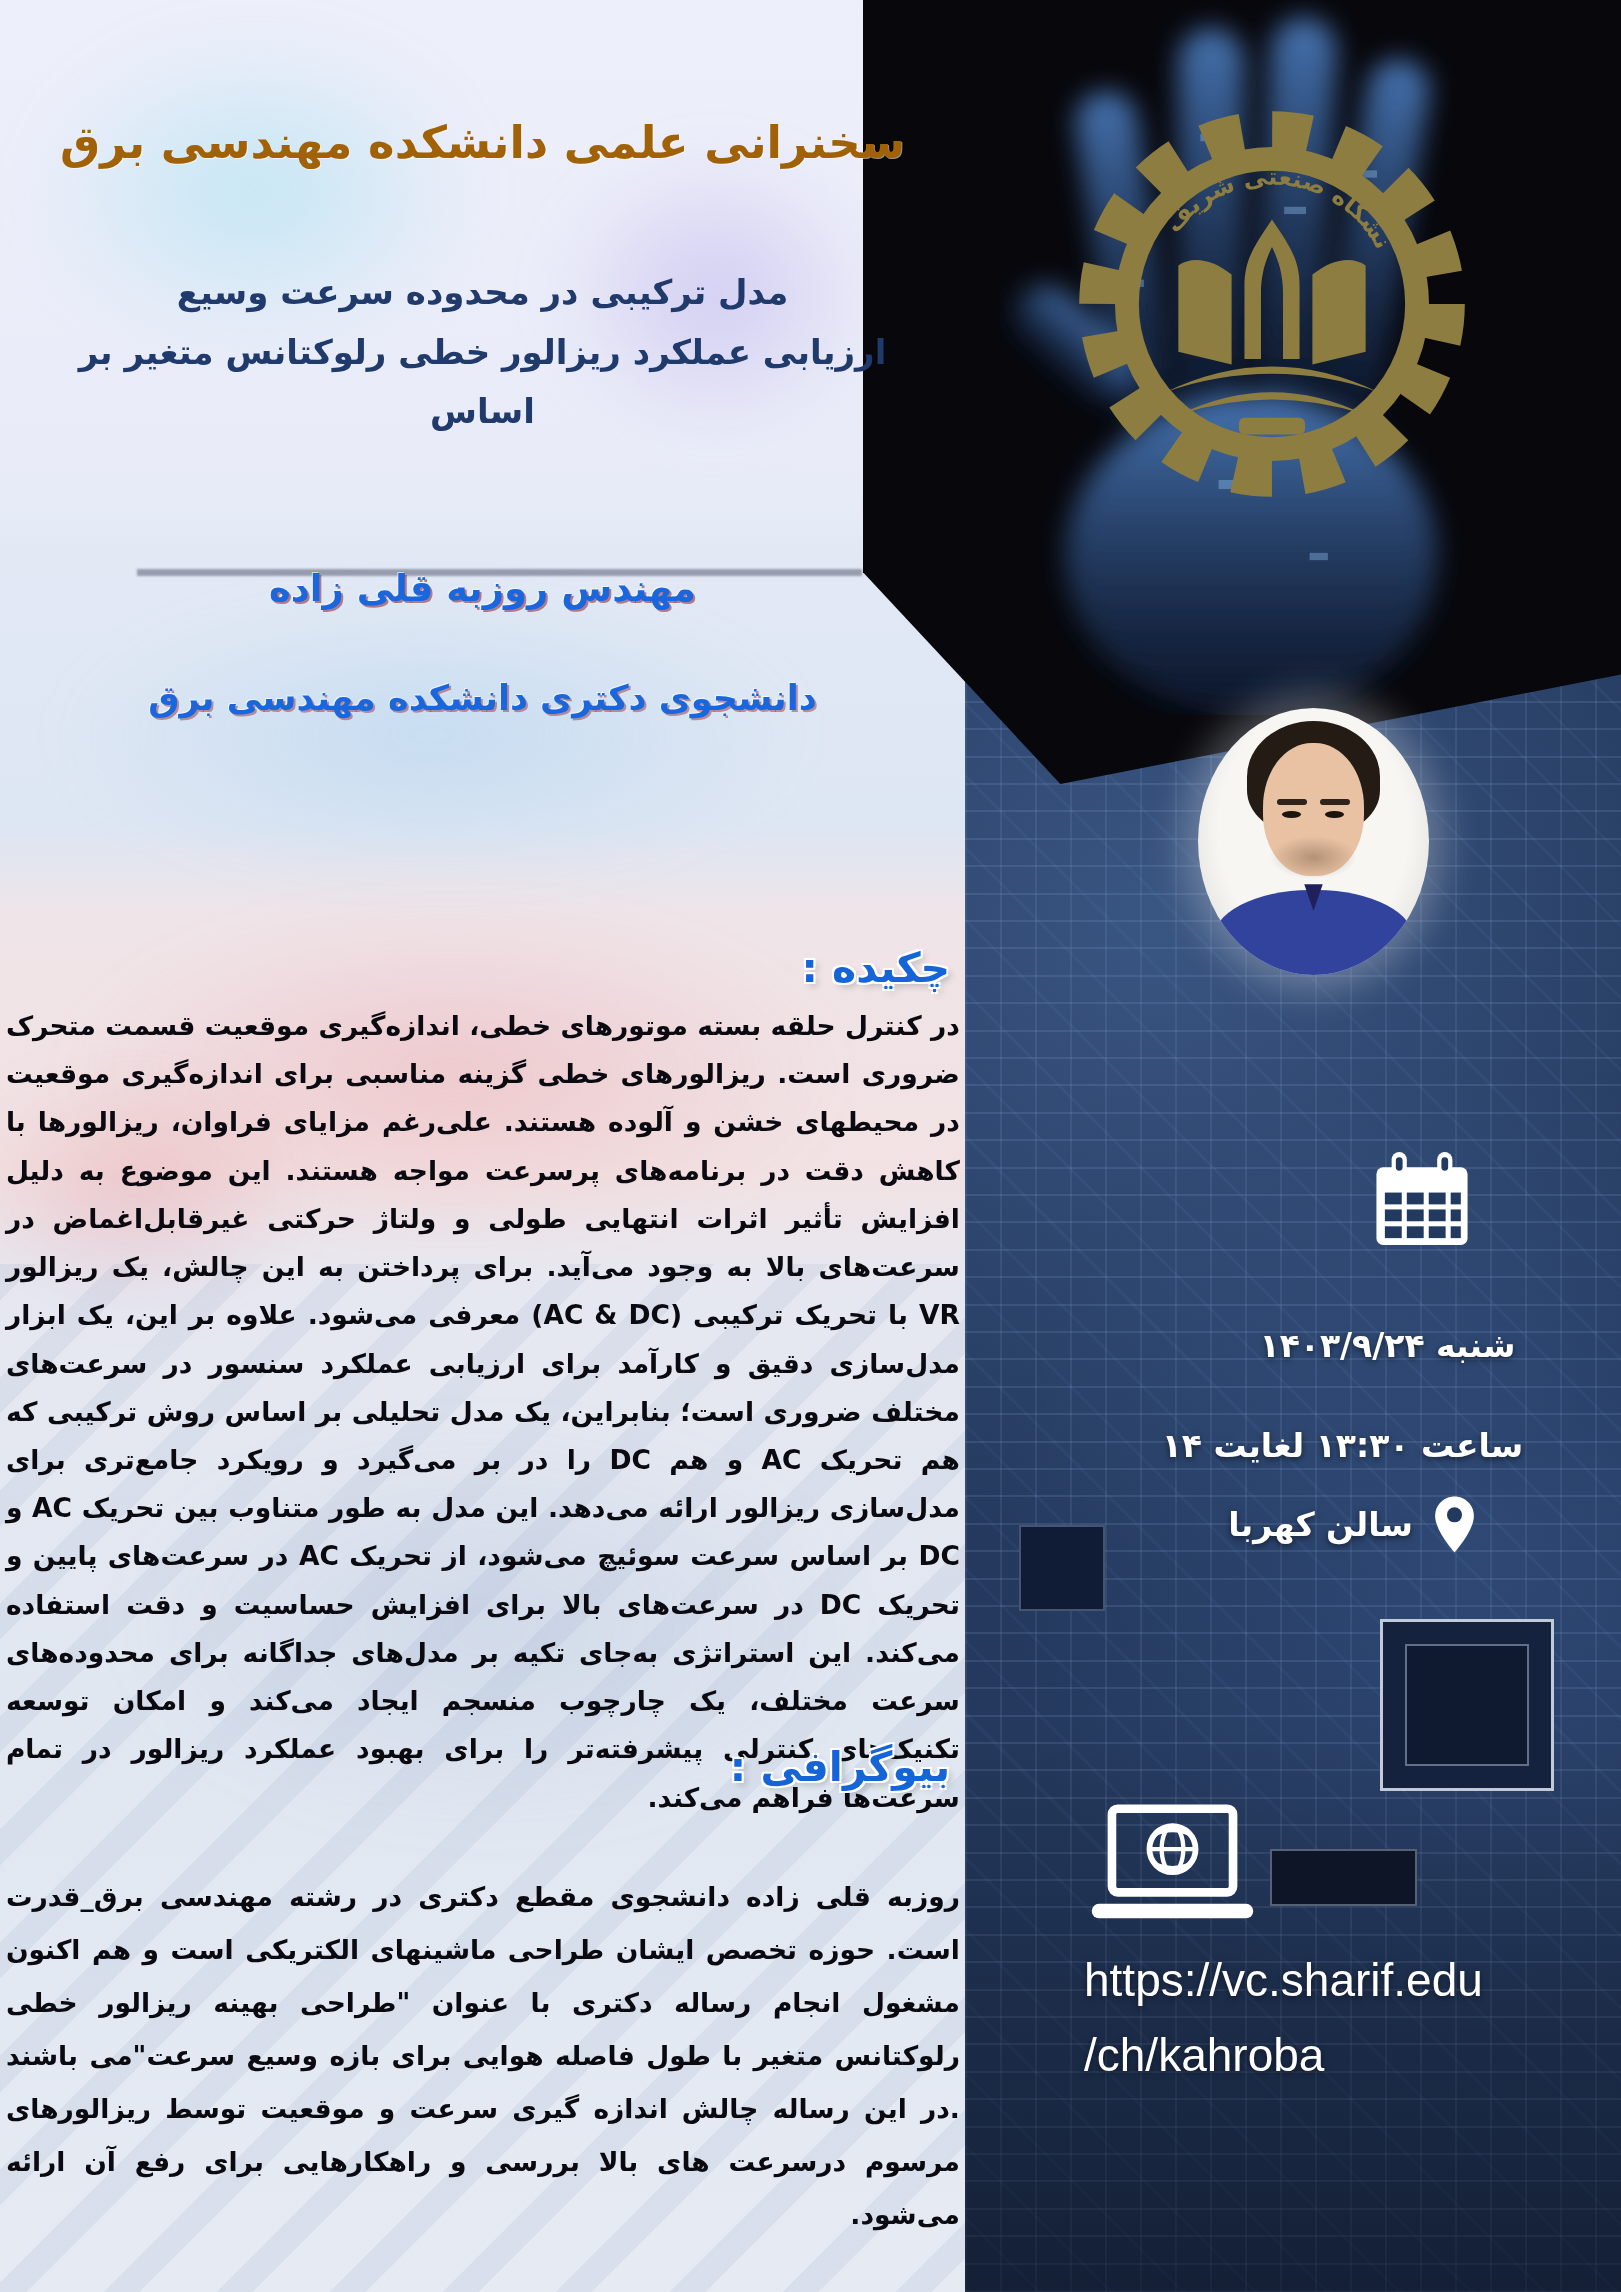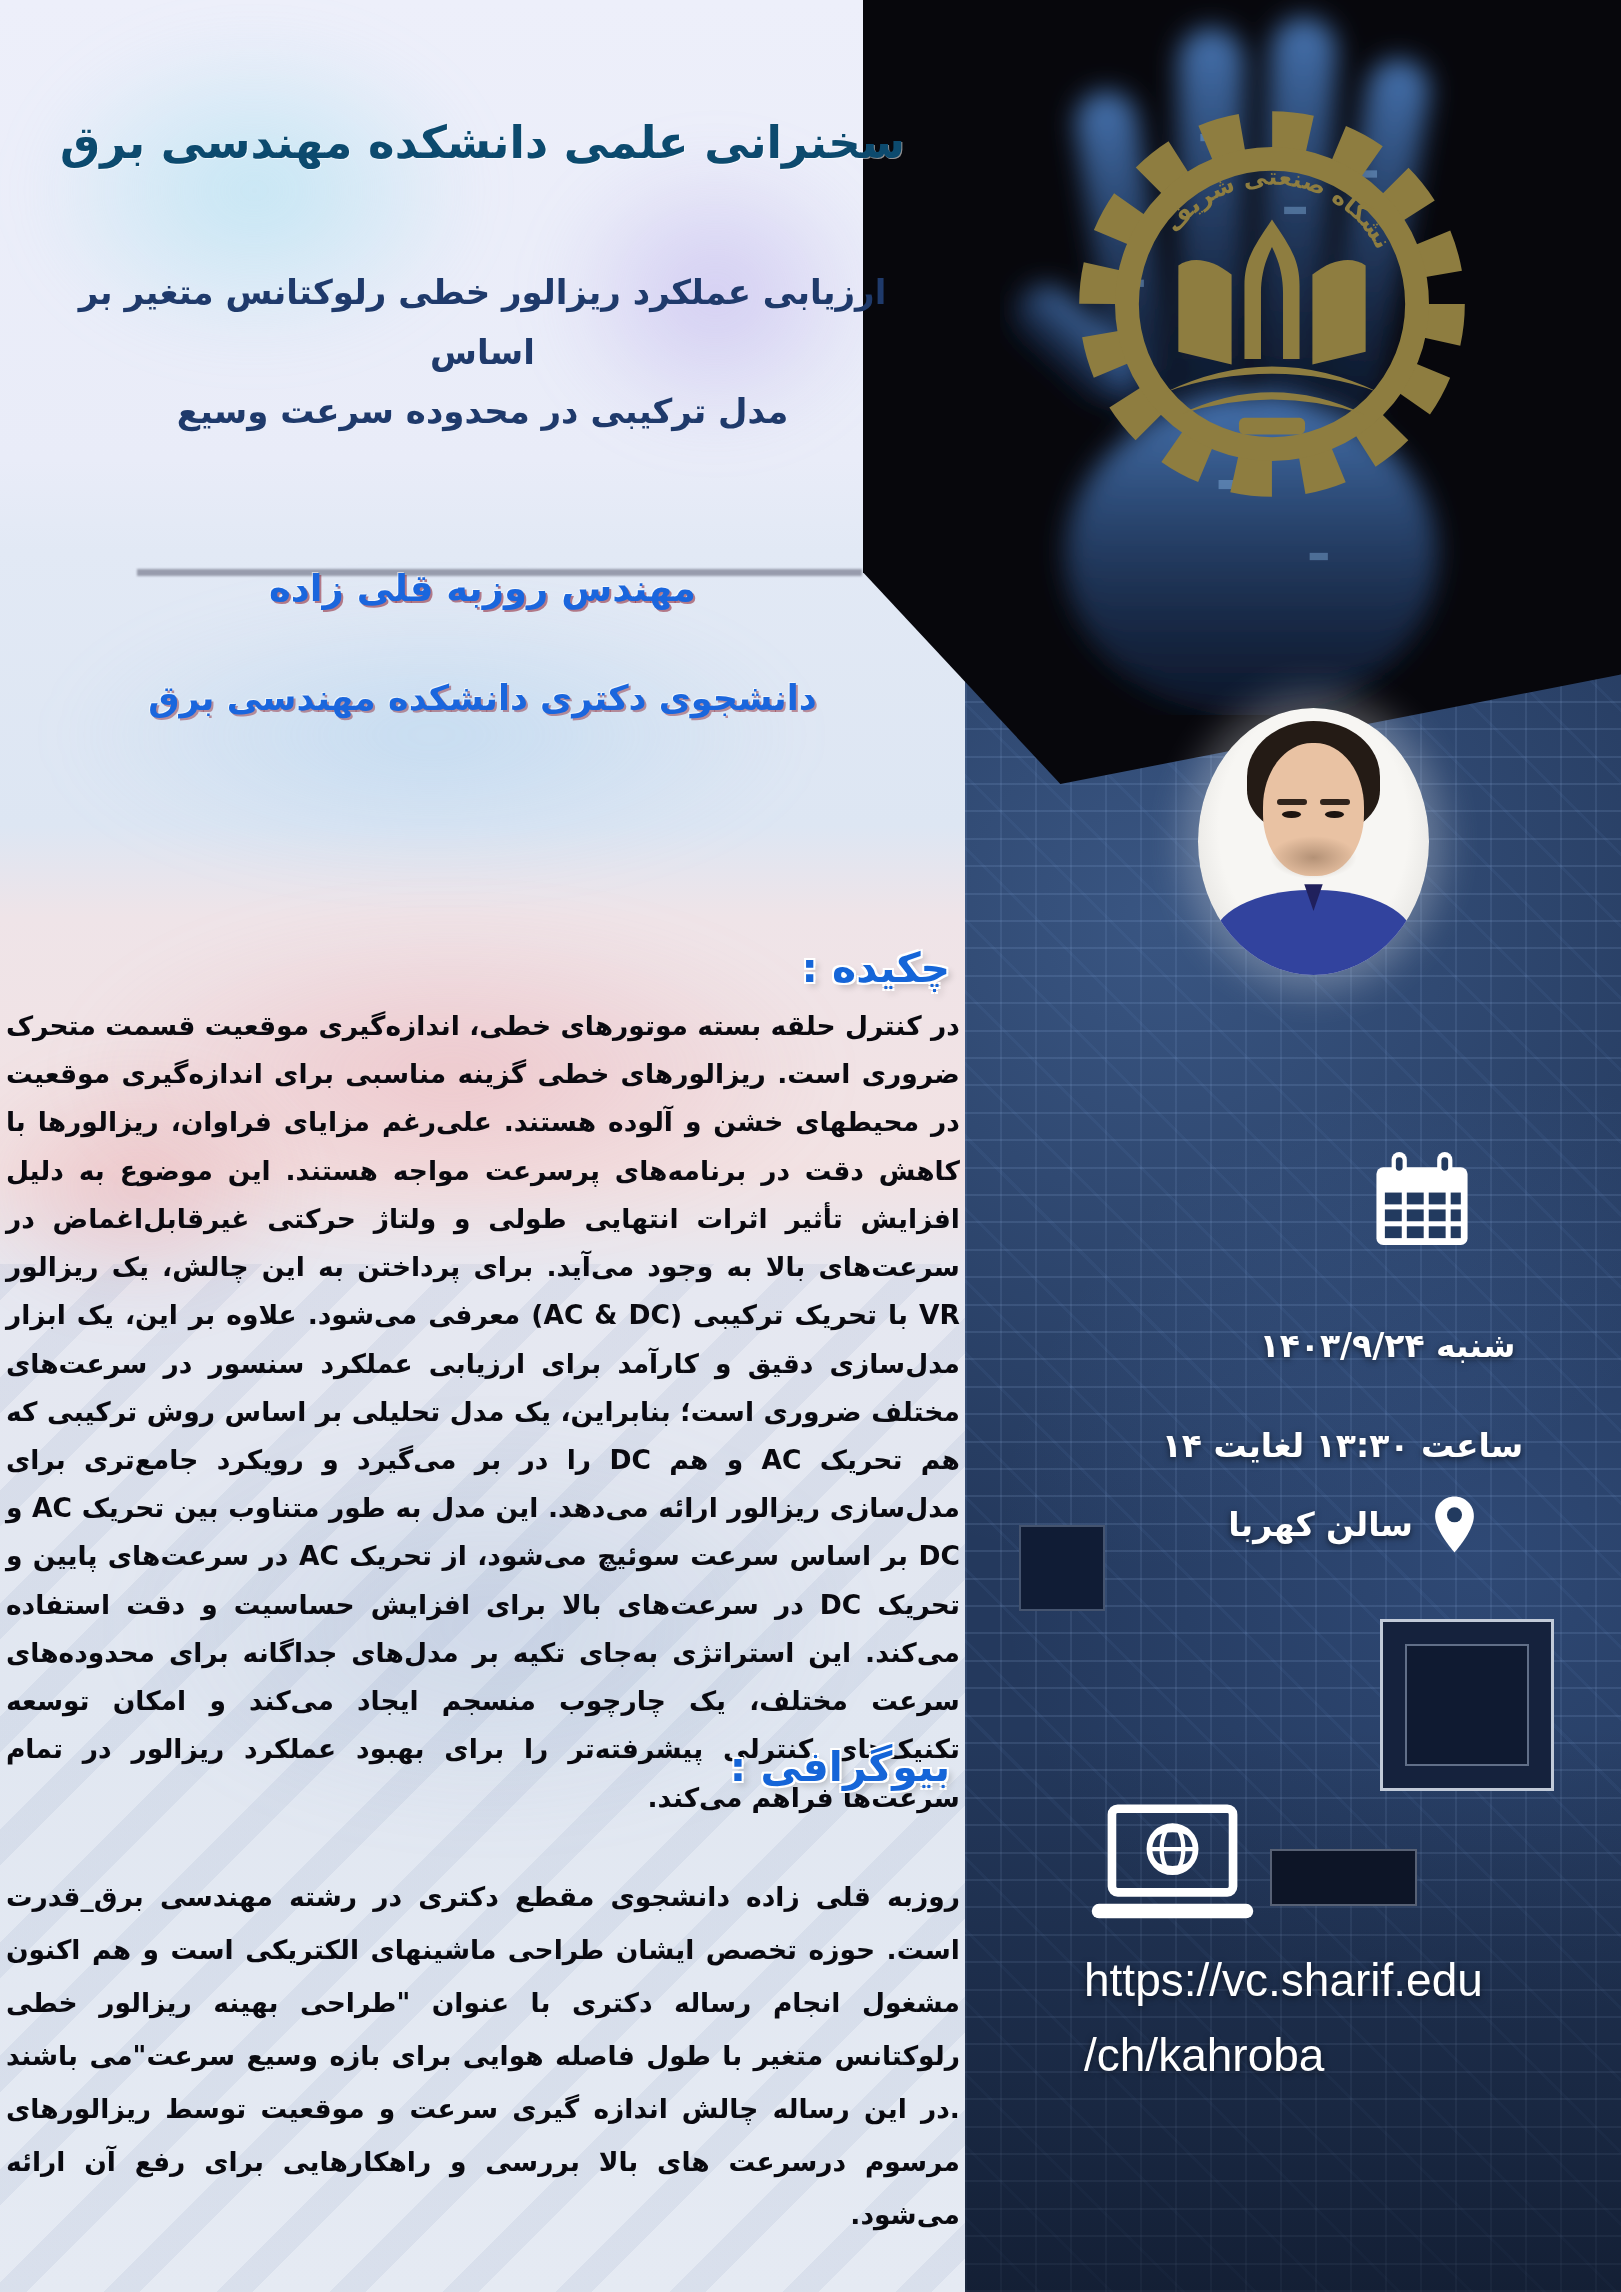--- a/index.html
+++ b/index.html
@@ -50,21 +50,21 @@
   .photo .brow{position:absolute;width:13%;height:2.4%;background:#30231b;border-radius:2.9px;top:34%;}
   .photo .brow.l{left:34%;} .photo .brow.r{left:53%;}
   .photo .eye{position:absolute;width:8%;height:2.6%;background:#1d1410;border-radius:50%;top:38.5%;}
   .photo .eye.l{left:36.5%;} .photo .eye.r{left:55%;}
   .photo .beard{position:absolute;top:48%;left:31%;width:38%;height:16%;background:radial-gradient(closest-side,rgba(80,55,35,.35),transparent);}
   .photo .shirt{position:absolute;bottom:-8%;left:6%;width:88%;height:40%;background:#32439e;border-radius:48% 48% 0 0;}
   .photo .collar{position:absolute;bottom:24%;left:46%;width:8%;height:10%;background:#20205c;clip-path:polygon(50% 100%,0 0,100% 0);}
   
   .rtl{direction:rtl;unicode-bidi:plaintext;}
   .title{position:absolute;left:0;top:116px;width:965px;text-align:center;
-    font-size:45px;font-weight:bold;color:#0c4a6e;text-shadow:1px 1px 0 rgba(255,255,255,.55);}
+    font-size:45px;font-weight:bold;color:#a16207;text-shadow:1px 1px 0 rgba(255,255,255,.55);}
   .subtitle{position:absolute;left:0;top:263px;width:965px;padding:0 54px;box-sizing:border-box;text-align:center;
     font-size:34px;font-weight:bold;color:#1f3a6b;line-height:1.75;}
   .speaker-name{position:absolute;left:0;top:567px;width:965px;text-align:center;font-size:37px;font-weight:bold;
     color:#1a66dd;text-shadow:2px 2px 0 rgba(140,30,45,.55),-1px -1px 0 rgba(255,255,255,.6);}
   .speaker-degree{position:absolute;left:0;top:678px;width:965px;text-align:center;font-size:35px;font-weight:bold;
     color:#1a66dd;text-shadow:2px 2px 0 rgba(140,30,45,.45),-1px -1px 0 rgba(255,255,255,.6);}
   .section-heading{position:absolute;width:956px;text-align:right;padding-right:5.9px;box-sizing:border-box;
     font-size:41px;font-weight:bold;color:#1565d8;
     text-shadow:2px 2px 0 #fff,-2px -2px 0 #fff,2px -2px 0 #fff,-2px 2px 0 #fff,3.9px 3.9px 7.8px rgba(0,0,0,.22);}
   .abstract-heading{left:0;top:904px;margin-top:40px;}
@@ -167,22 +167,22 @@
     <div class="brow r"></div>
     <div class="eye l"></div>
     <div class="eye r"></div>
     <div class="beard"></div>
     <div class="shirt"></div>
     <div class="collar"></div>
   </div>
 
   <div class="title rtl">سخنرانی علمی دانشکده مهندسی برق</div>
   <div class="subtitle rtl">
+    <div>مدل ترکیبی در محدوده سرعت وسیع</div>
     <div>ارزیابی عملکرد ریزالور خطی رلوکتانس متغیر بر اساس</div>
-    <div>مدل ترکیبی در محدوده سرعت وسیع</div>
   </div>
   <div class="speaker-name rtl">مهندس روزبه قلی زاده</div>
   <div class="speaker-degree rtl">دانشجوی دکتری دانشکده مهندسی برق</div>
 
   <div class="section-heading abstract-heading rtl">چکیده :</div>
   <div class="body-text abstract-body rtl">در کنترل حلقه بسته موتورهای خطی، اندازه‌گیری موقعیت قسمت متحرک ضروری است. ریزالورهای خطی گزینه مناسبی برای اندازه‌گیری موقعیت در محیطهای خشن و آلوده هستند. علی‌رغم مزایای فراوان، ریزالورها با کاهش دقت در برنامه‌های پرسرعت مواجه هستند. این موضوع به دلیل افزایش تأثیر اثرات انتهایی طولی و ولتاژ حرکتی غیرقابل‌اغماض در سرعت‌های بالا به وجود می‌آید. برای پرداختن به این چالش، یک ریزالور VR با تحریک ترکیبی (AC &amp; DC) معرفی می‌شود. علاوه بر این، یک ابزار مدل‌سازی دقیق و کارآمد برای ارزیابی عملکرد سنسور در سرعت‌های مختلف ضروری است؛ بنابراین، یک مدل تحلیلی بر اساس روش ترکیبی که هم تحریک AC و هم DC را در بر می‌گیرد و رویکرد جامع‌تری برای مدل‌سازی ریزالور ارائه می‌دهد. این مدل به طور متناوب بین تحریک AC و DC بر اساس سرعت سوئیچ می‌شود، از تحریک AC در سرعت‌های پایین و تحریک DC در سرعت‌های بالا برای افزایش حساسیت و دقت استفاده می‌کند. این استراتژی به‌جای تکیه بر مدل‌های جداگانه برای محدوده‌های سرعت مختلف، یک چارچوب منسجم ایجاد می‌کند و امکان توسعه تکنیک‌های کنترلی پیشرفته‌تر را برای بهبود عملکرد ریزالور در تمام سرعت‌ها فراهم می‌کند.</div>
 
   <div class="section-heading bio-heading rtl">بیوگرافی :</div>
   <div class="body-text bio-body rtl">روزبه قلی زاده دانشجوی مقطع دکتری در رشته مهندسی برق_قدرت است. حوزه تخصص ایشان طراحی ماشینهای الکتریکی است و هم اکنون مشغول انجام رساله دکتری با عنوان "طراحی بهینه ریزالور خطی رلوکتانس متغیر با طول فاصله هوایی برای بازه وسیع سرعت"می باشند .در این رساله چالش اندازه گیری سرعت و موقعیت توسط ریزالورهای مرسوم درسرعت های بالا بررسی و راهکارهایی برای رفع آن ارائه می‌شود.</div>
 

